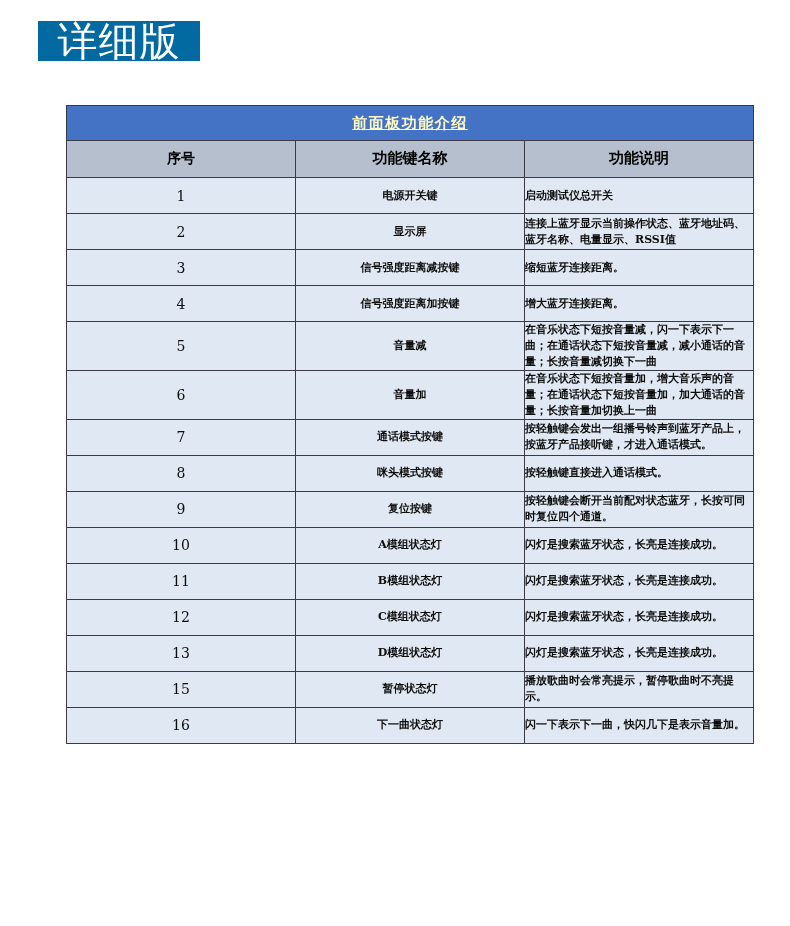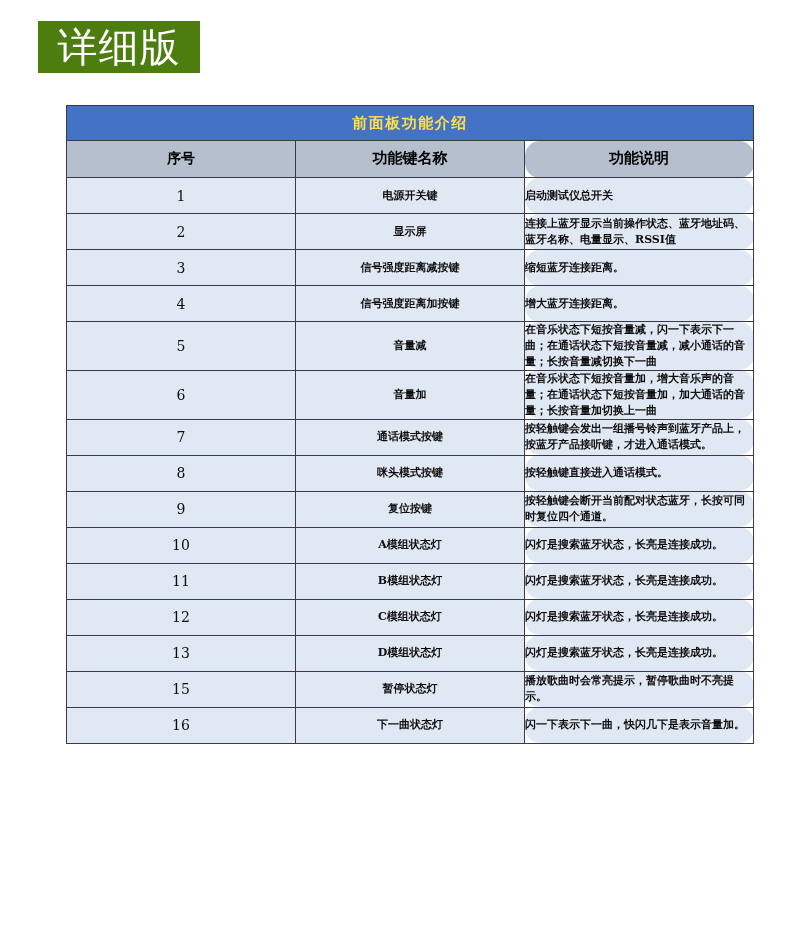--- a/index.html
+++ b/index.html
@@ -20,22 +20,22 @@
     height: 926px;
     background: #ffffff;
   }
 
   
   .badge {
     position: absolute;
     left: 38px;
     top: 21px;
     width: 162px;
-    height: 52px;
-    background: #4d7c0f;
+    height: 40px;
+    background: #0369a1;
     display: flex;
     align-items: center;
     justify-content: center;
     box-sizing: border-box;
   }
   .badge-text {
     color: #ffffff;
     font-family: "DejaVu Sans", "Liberation Sans", sans-serif;
     font-size: 40px;
     line-height: 1;
@@ -64,25 +64,26 @@
   }
 
   
   .title-row td {
     background: #4472c4;
     height: 34px;
     text-align: center;
     border-color: #2b2b4a;
   }
   .title-text {
-    color: #fde047;
+    color: #fef9c3;
     font-family: "DejaVu Serif", "Liberation Serif", serif;
     font-size: 15px;
     font-weight: 700;
     letter-spacing: 1.5px;
+    text-decoration: underline;
   }
 
   
   .head-row td {
     background: #b5bfce;
     height: 36px;
     text-align: center;
     color: #000000;
     font-size: 15px;
     font-weight: 700;
@@ -106,21 +107,20 @@
     text-align: center;
     padding: 3px 2px;
     font-weight: 700;
     line-height: 1.45;
   }
   td.c-desc {
     text-align: left;
     padding: 4px 4px 4px 5px;
     line-height: 1.45;
     font-weight: 700;
-    border-radius: 15px;
   }
   .body-row { height: 36px; }
 </style>
 </head>
 <body>
 
 <div class="page">
 
   <div class="badge">
     <span class="badge-text">详细版</span>

